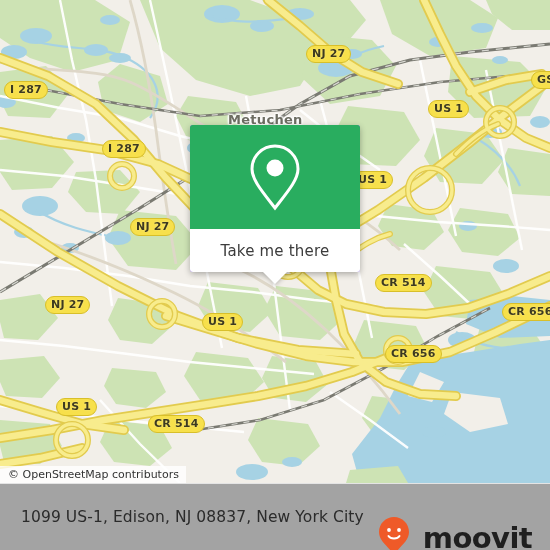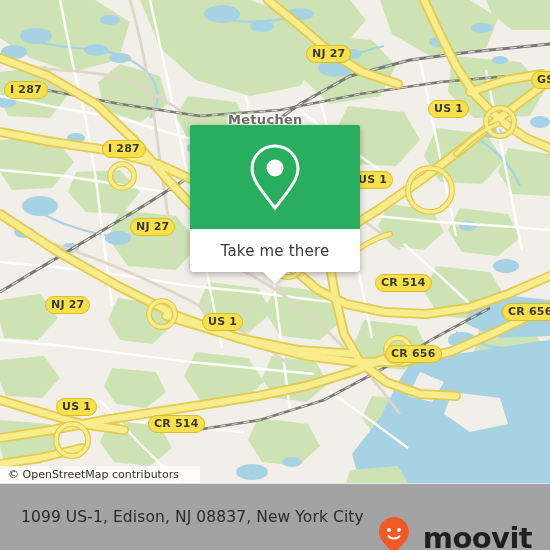--- a/index.html
+++ b/index.html
@@ -116,21 +116,21 @@
     filter: drop-shadow(0 2px 2px rgba(0,0,0,0.20));
     z-index: 1;
   }
 
   
   #attribution {
     position: absolute;
     left: 0;
     top: 466px;
     height: 17px;
-    padding: 0 21px 0 8px;
+    padding: 0 7px 0 8px;
     background: rgba(255,255,255,0.80);
     display: flex;
     align-items: center;
     color: #333333;
     font-family: "DejaVu Sans", sans-serif;
     font-size: 11px;
     white-space: nowrap;
   }
 
   

